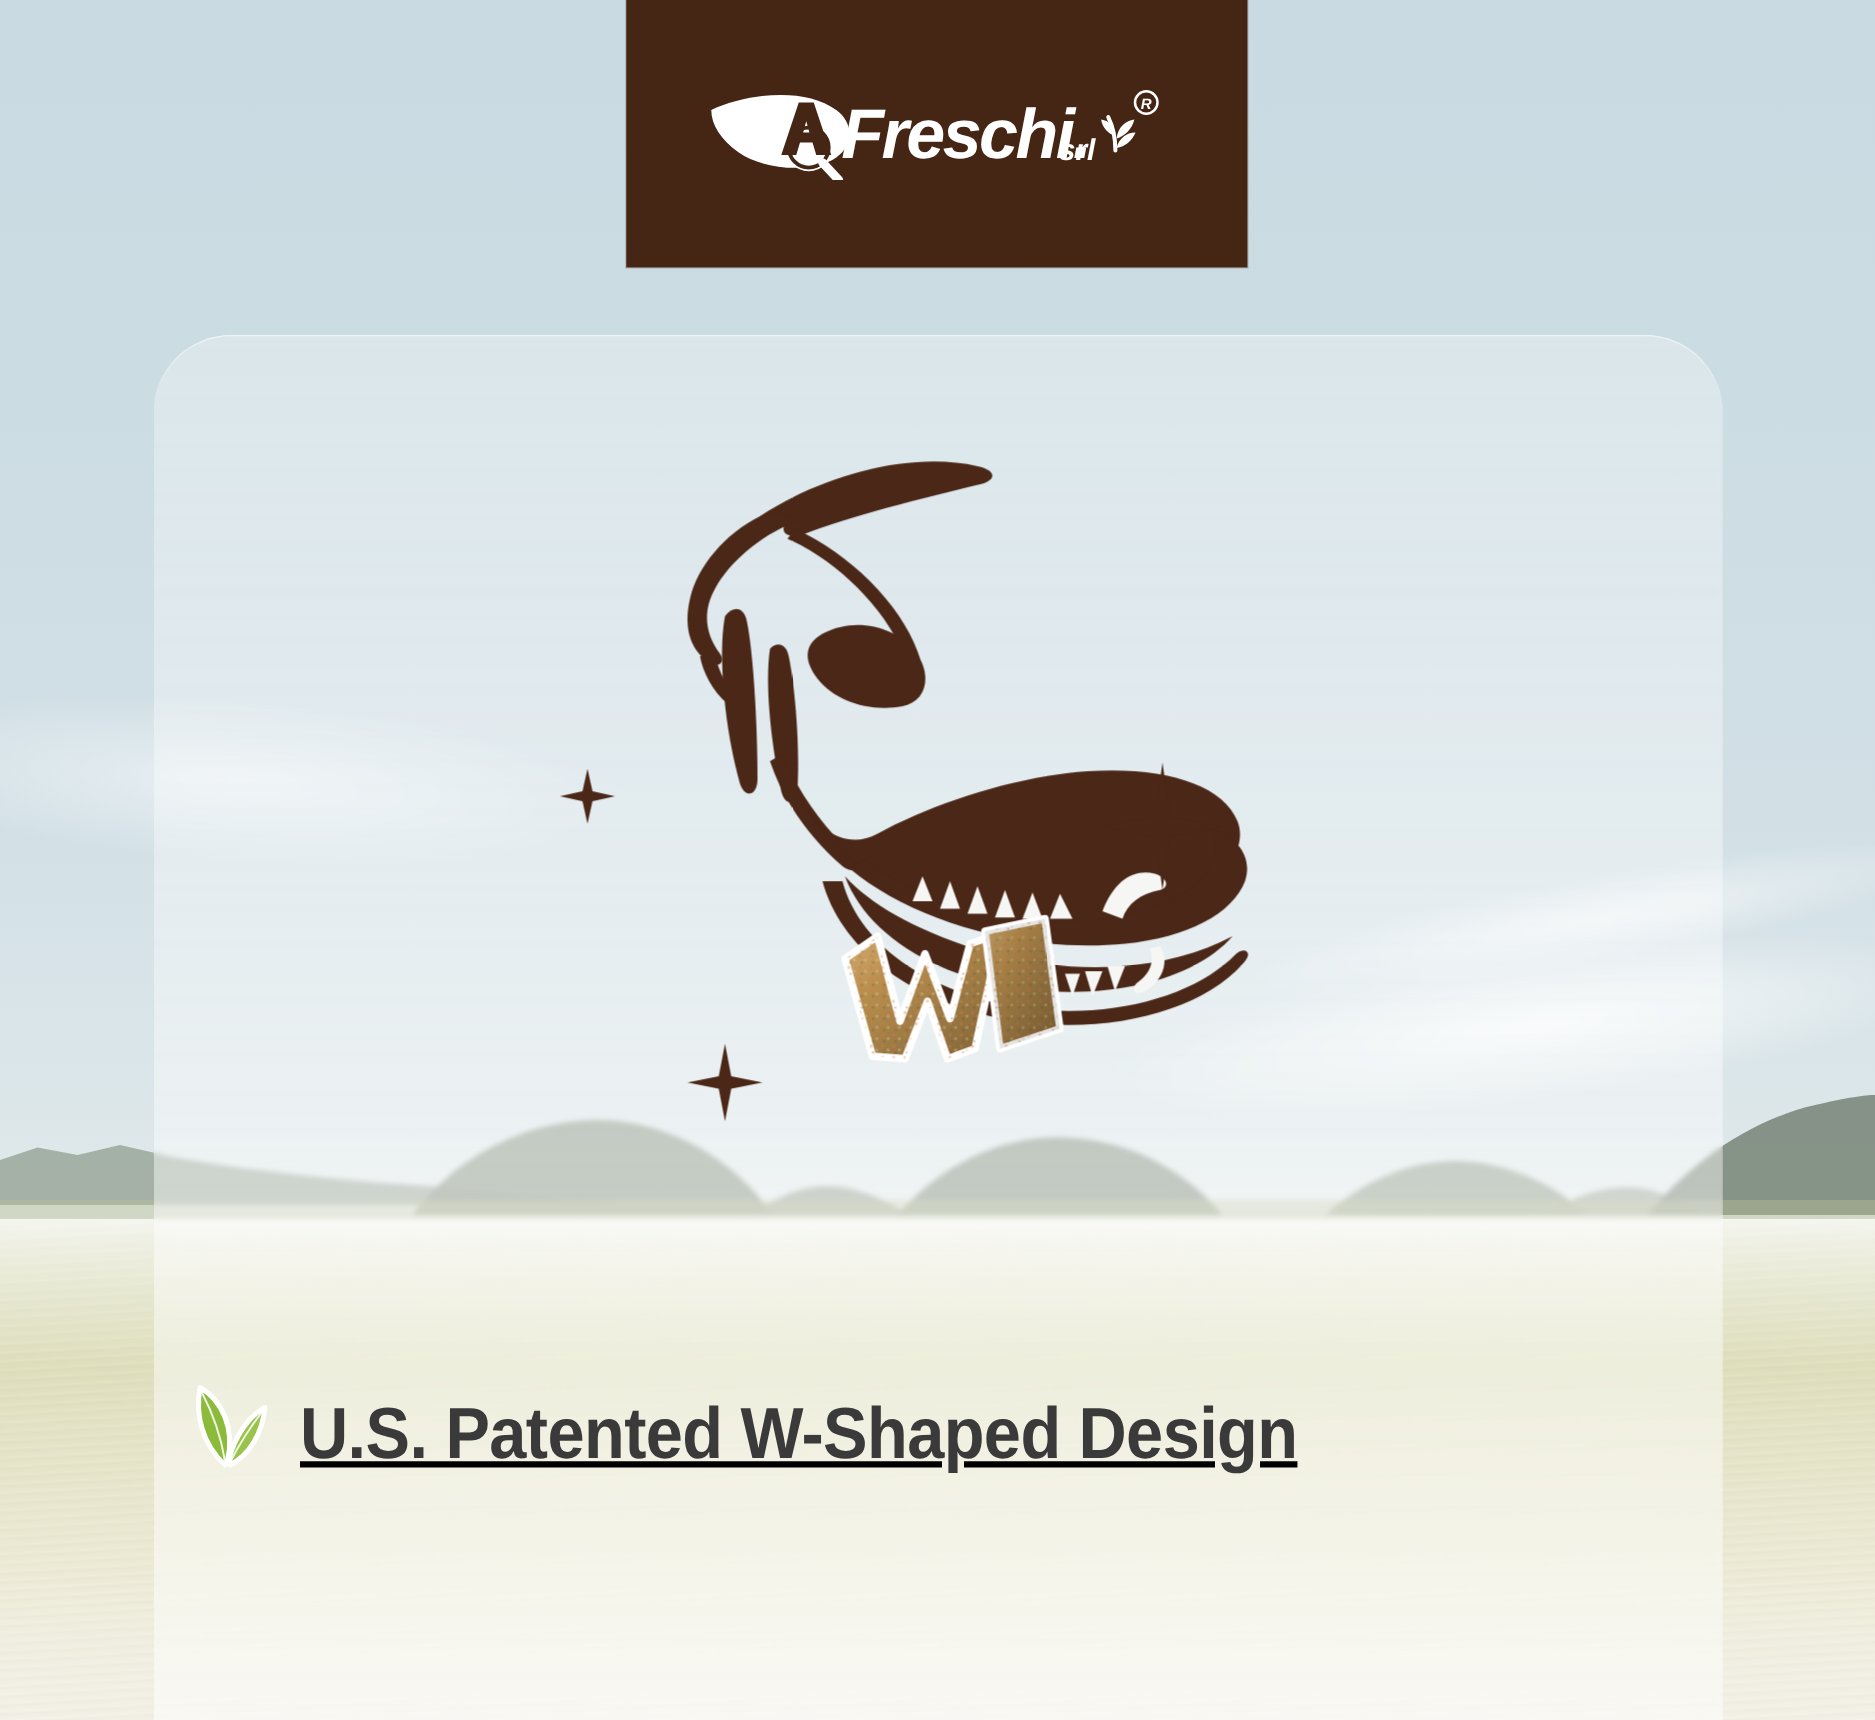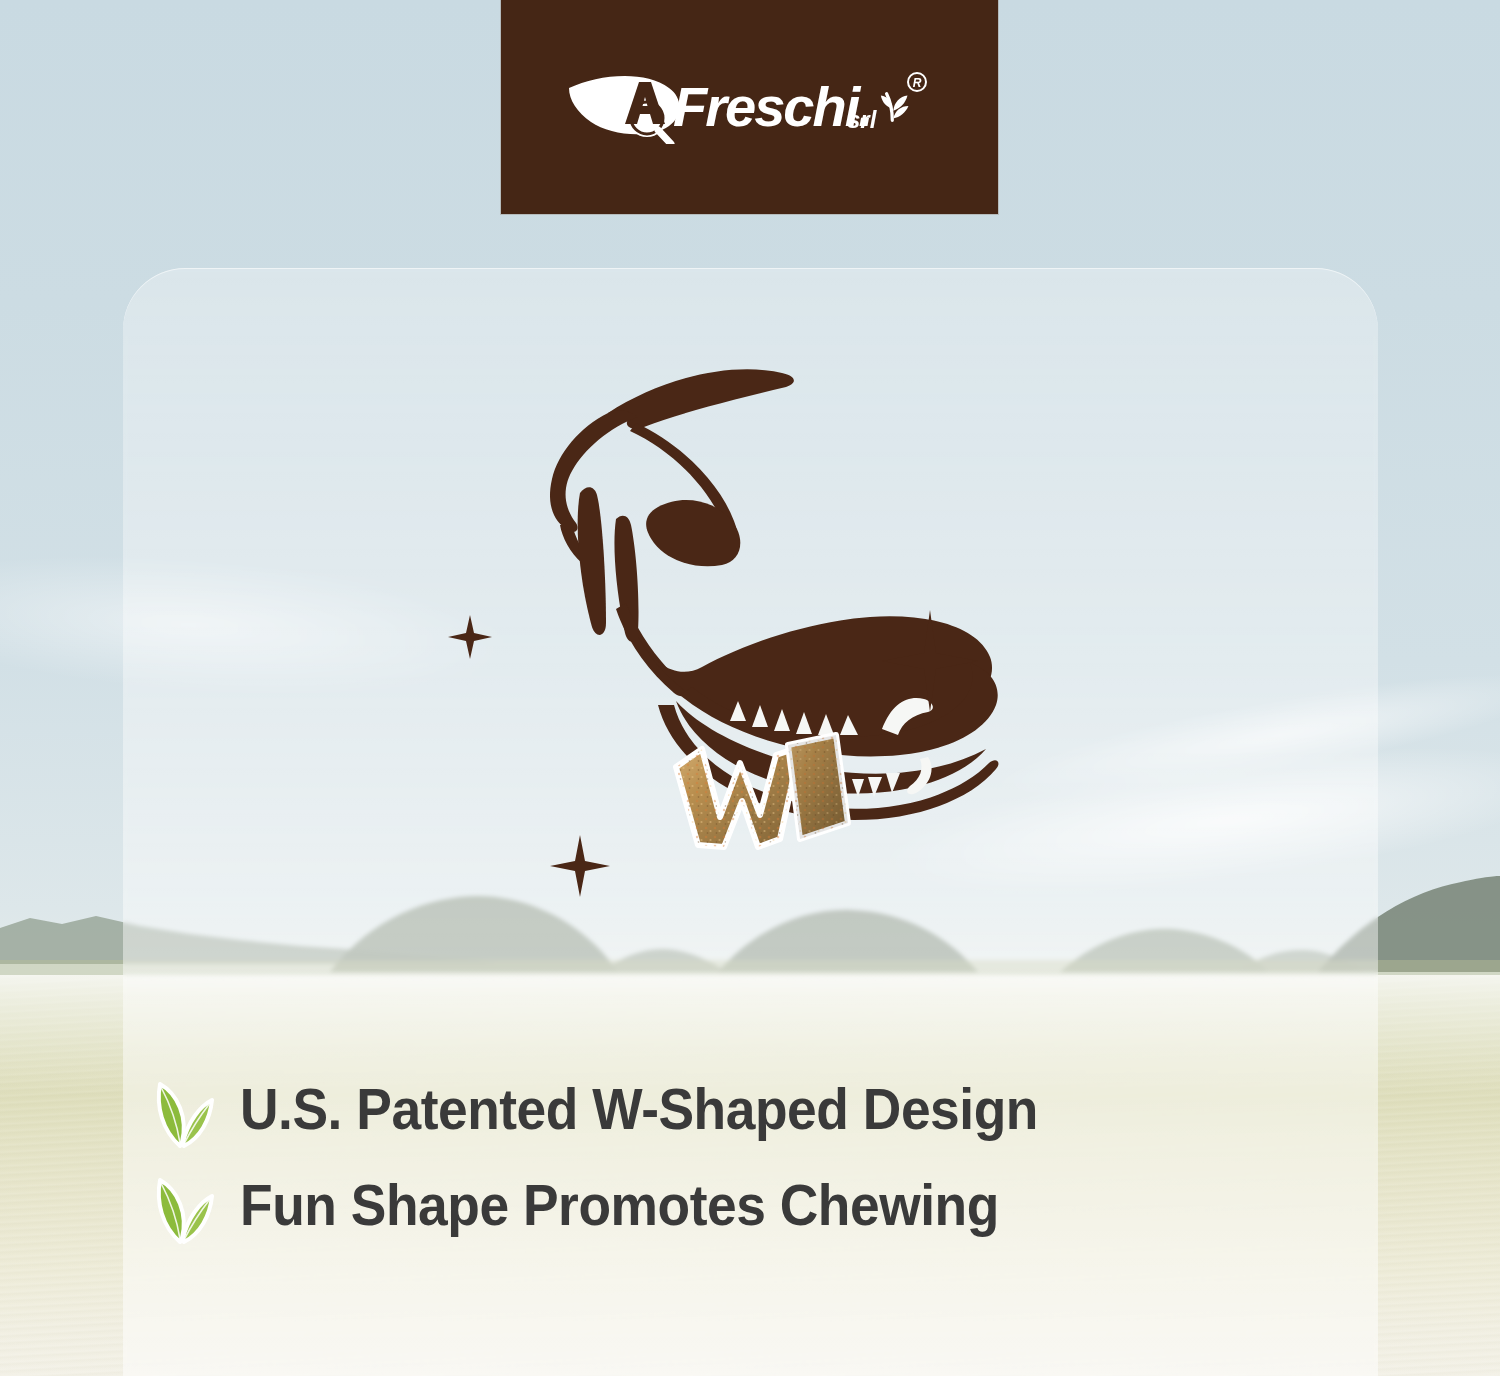--- a/index.html
+++ b/index.html
@@ -109,21 +109,21 @@
   #w-treat{
     position:absolute; left:668px; top:727px; width:188px; height:128px;
   }
   #w-treat svg{ width:100%; height:100%; display:block; }
 
   
   #bullets{
     position:absolute; left:148px; top:1080px; width:1260px;
   }
   .bullet-row{
-    display:flex; align-items:flex-start; height:96px;
+    display:flex; align-items:flex-end; height:96px;text-decoration:underline;
   }
   .bullet-icon{ width:66px; height:70px; flex:0 0 66px; margin-right:26px; }
   .bullet-icon svg{ width:100%; height:100%; display:block; }
   .bullet-text{
     font-family:"Liberation Sans", sans-serif;
     font-weight:bold;
     font-size:58px;
     line-height:1;
     color:#3a3a3a;
     letter-spacing:-0.5px;
@@ -313,27 +313,14 @@
           <path d="M35 62 C40 42, 52 26, 64 20 C62 40, 52 58, 36 66 Z" fill="#9ac34c"></path>
         </g>
         <path d="M13 7 C22 24, 29 44, 32 63" stroke="#ffffff" stroke-width="1.6" fill="none" opacity=".85"></path>
         <path d="M62 23 C52 36, 42 52, 36 64" stroke="#ffffff" stroke-width="1.6" fill="none" opacity=".85"></path>
       </svg>
     </span>
     <span class="bullet-text">U.S. Patented W-Shaped Design</span>
   </div>
 
 
-  <div class="bullet-row">
-    <span class="bullet-icon">
-      <svg viewBox="0 0 66 70" xmlns="http://www.w3.org/2000/svg">
-        <g stroke="#ffffff" stroke-width="4" stroke-linejoin="round">
-          <path d="M32 66 C14 50, 8 26, 12 4 C30 14, 40 38, 34 62 Z" fill="#8cbb3c"></path>
-          <path d="M35 62 C40 42, 52 26, 64 20 C62 40, 52 58, 36 66 Z" fill="#9ac34c"></path>
-        </g>
-        <path d="M13 7 C22 24, 29 44, 32 63" stroke="#ffffff" stroke-width="1.6" fill="none" opacity=".85"></path>
-        <path d="M62 23 C52 36, 42 52, 36 64" stroke="#ffffff" stroke-width="1.6" fill="none" opacity=".85"></path>
-      </svg>
-    </span>
-    <span class="bullet-text">Fun Shape Promotes Chewing</span>
-  </div>
 
 </div>
 
 </body></html>

